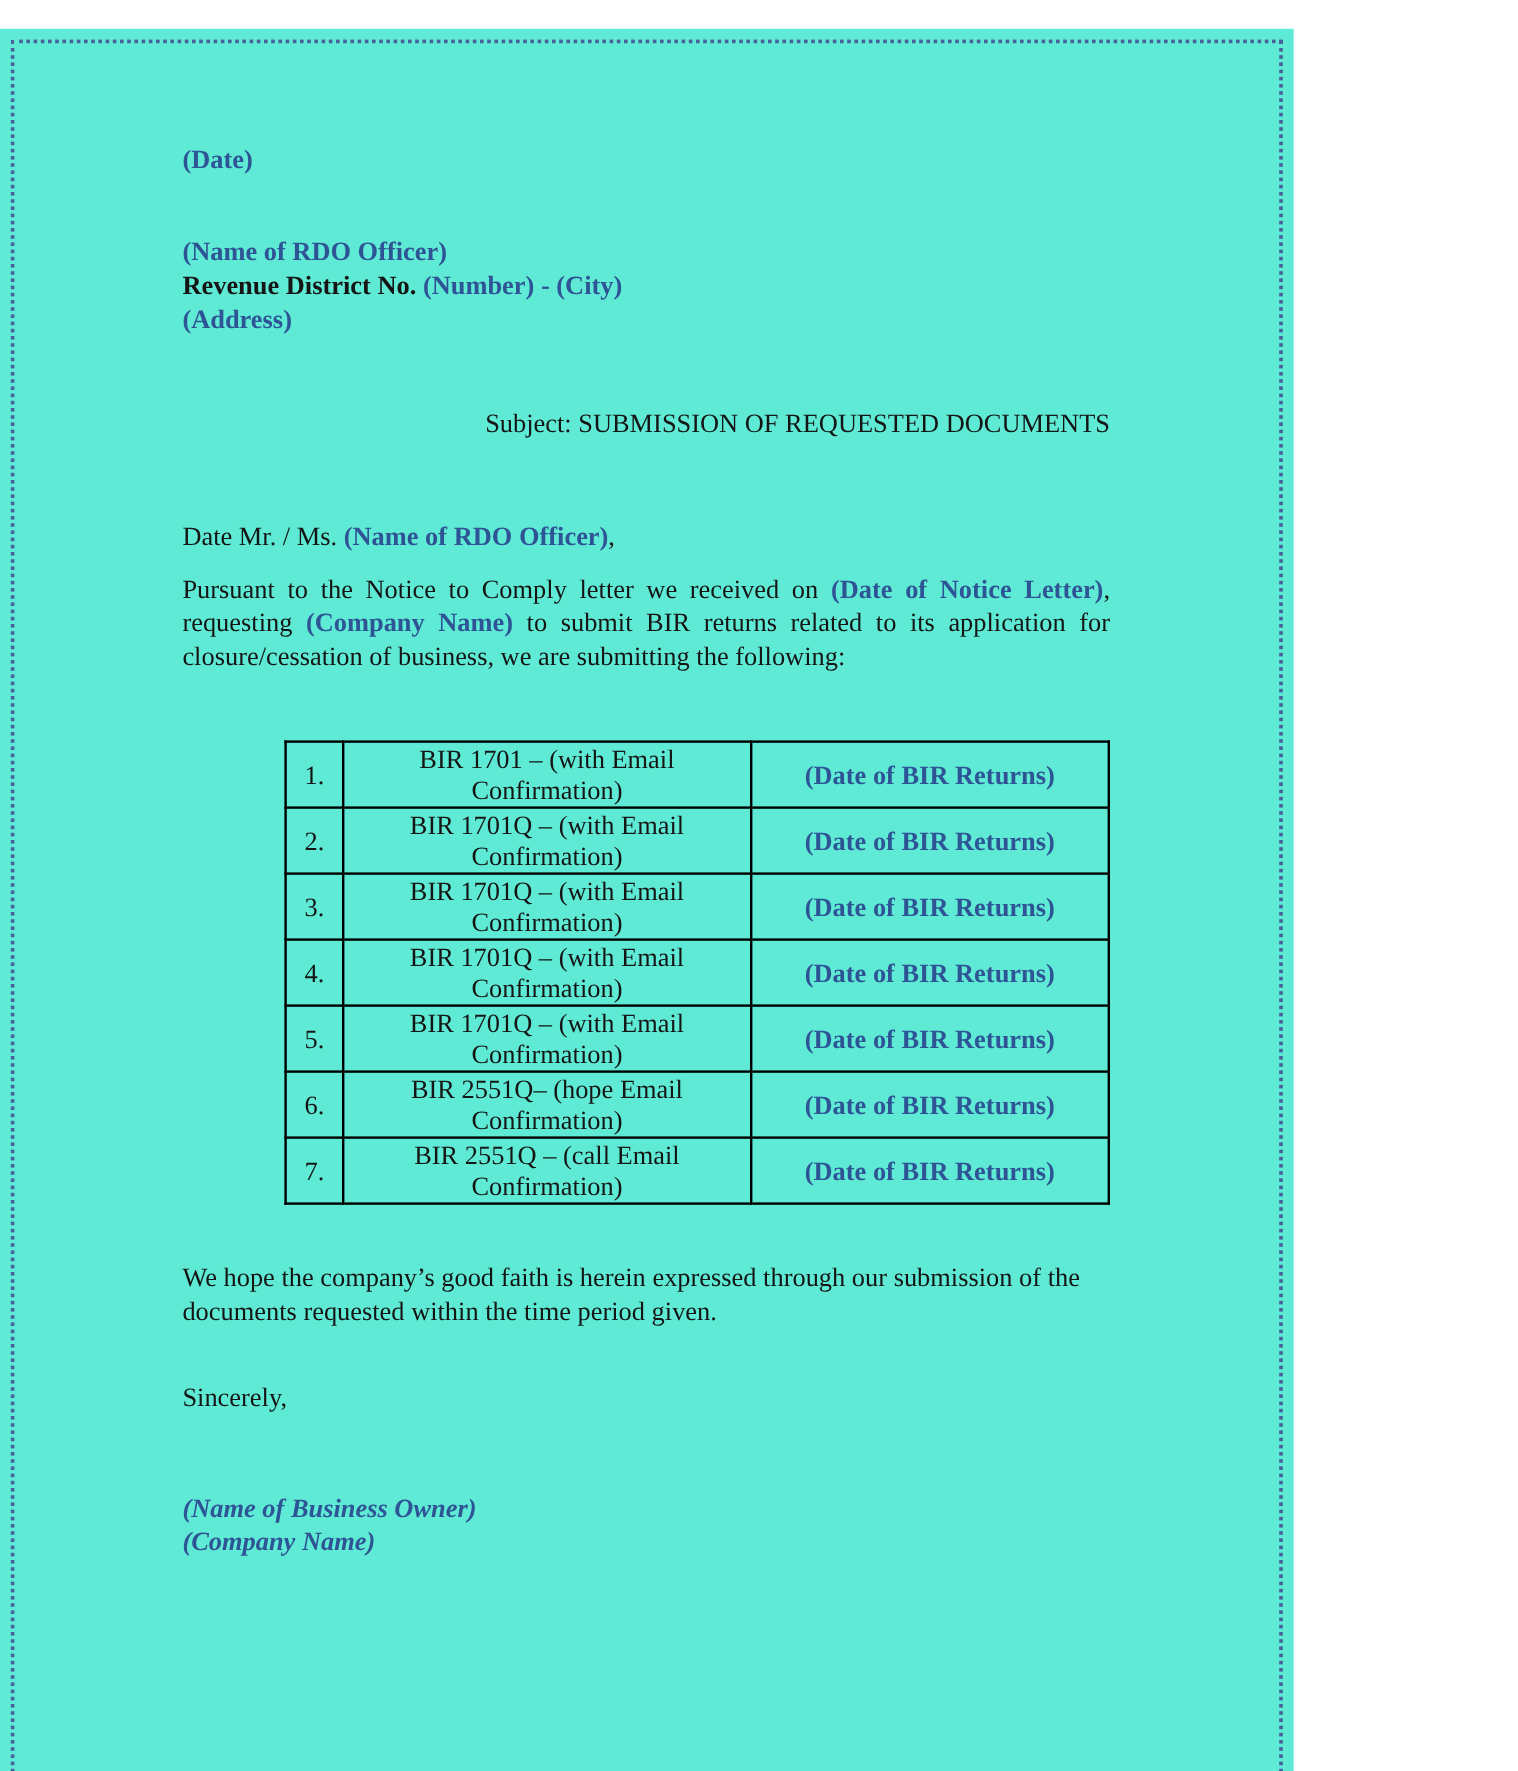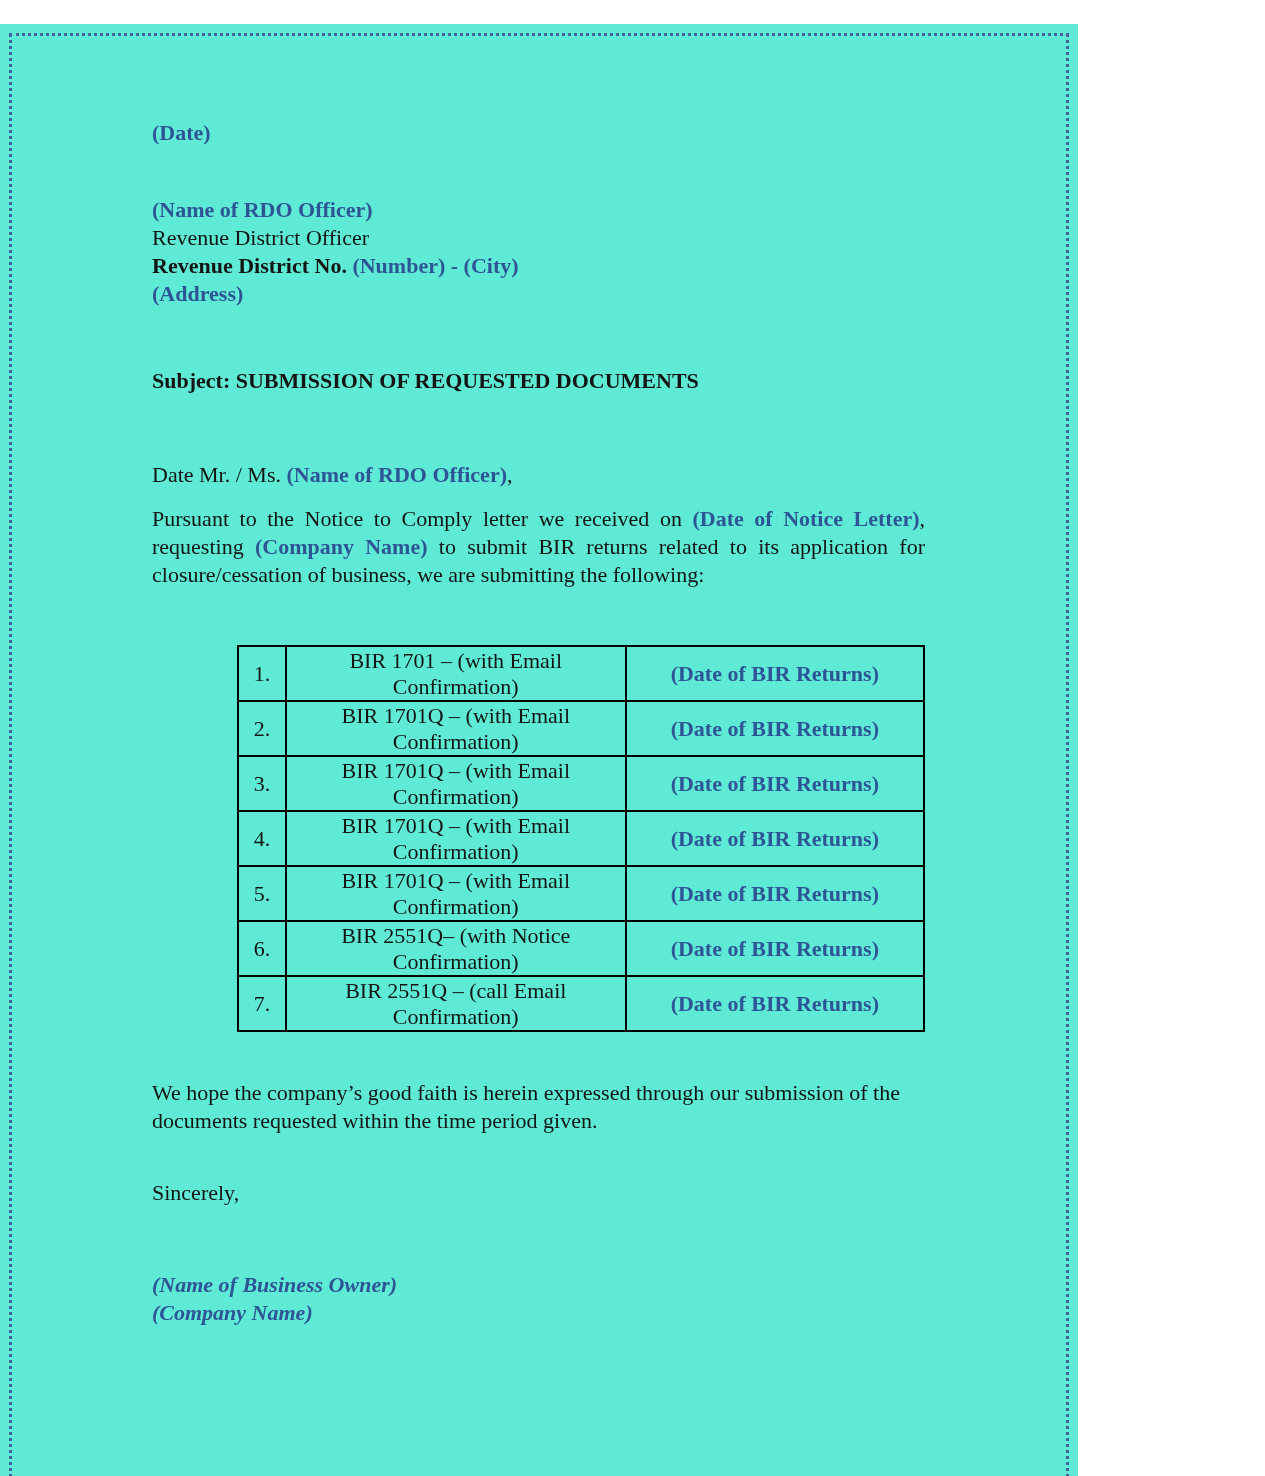--- a/index.html
+++ b/index.html
@@ -31,21 +31,21 @@
     padding: 0 153px 0 152px;
   }
   .blue {
     color: #2F5496;
     font-weight: bold;
   }
   .bold { font-weight: bold; }
 
   .date-line      { margin-top: 95px; }
   .recipient      { margin-top: 49px; }
-  .subject-line   { margin-top: 59px; text-align: left; font-weight: bold; }
+  .subject-line   { margin-top: 59px; text-align: right; font-weight: normal; }
   .salutation     { margin-top: 66px; }
   .para-1         { margin-top: 16px; text-align: justify; }
   .doc-table {
     margin-top: 56px;
     margin-left: 85px;
     border-collapse: collapse;
     table-layout: fixed;
   }
   .doc-table td {
     border: 2px solid #000000;
@@ -71,21 +71,20 @@
 
 <div class="page">
   <div class="page-border"></div>
 
   <div class="content">
 
     <div class="date-line blue">(Date)</div>
 
     <div class="recipient">
       <div class="blue">(Name of RDO Officer)</div>
-      <div>Revenue District Officer</div>
       <div><span class="bold">Revenue District No. </span><span class="blue">(Number) - (City)</span></div>
       <div class="blue">(Address)</div>
     </div>
 
     <div class="subject-line">Subject: SUBMISSION OF REQUESTED DOCUMENTS</div>
 
     <div class="salutation"><span>Date Mr. / Ms. </span><span class="blue">(Name of RDO Officer)</span><span>,</span></div>
 
     <div class="para-1"><span>Pursuant to the Notice to Comply letter we received on </span><span class="blue">(Date of Notice Letter)</span><span>, requesting </span><span class="blue">(Company Name)</span><span> to submit BIR returns related to its application for closure/cessation of business, we are submitting the following:</span></div>
 
@@ -116,21 +115,21 @@
           <td class="col-date">(Date of BIR Returns)</td>
         </tr>
         <tr>
           <td class="col-num">5.</td>
           <td class="col-form">BIR 1701Q – (with Email
 Confirmation)</td>
           <td class="col-date">(Date of BIR Returns)</td>
         </tr>
         <tr>
           <td class="col-num">6.</td>
-          <td class="col-form">BIR 2551Q– (with Notice
+          <td class="col-form">BIR 2551Q– (hope Email
 Confirmation)</td>
           <td class="col-date">(Date of BIR Returns)</td>
         </tr>
         <tr>
           <td class="col-num">7.</td>
           <td class="col-form">BIR 2551Q – (call Email
 Confirmation)</td>
           <td class="col-date">(Date of BIR Returns)</td>
         </tr>
       </tbody>

